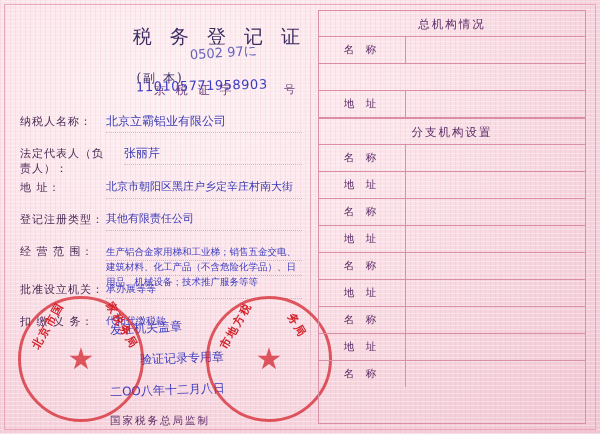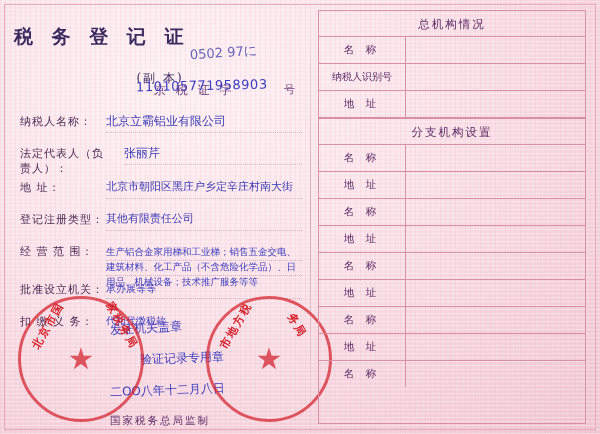--- a/index.html
+++ b/index.html
@@ -24,22 +24,22 @@
   }
   .border-outer{
     position:absolute;left:4px;top:4px;right:4px;bottom:4px;
     border:1px solid #e8a8b8;
   }
   
   .left{
     position:absolute;left:14px;top:10px;width:292px;height:414px;
   }
   .doc-title{
-    text-align:left;font-size:19px;letter-spacing:6px;color:#3a2a60;
-    font-family:"DejaVu Serif","Liberation Serif",serif;font-weight:bold;
+    text-align:right;font-size:19px;letter-spacing:6px;color:#3a2a60;
+    font-family:"DejaVu Serif","Liberation Serif",serif;font-weight:normal;
     margin-top:14px;
   }
   .doc-sub{
     text-align:center;font-size:12px;color:#3a2a60;margin-top:20px;letter-spacing:2px;
     font-family:"DejaVu Serif","Liberation Serif",serif;
   }
   .hand-top{
     position:absolute;left:176px;top:34px;font-size:13px;color:#4a4ab0;
     font-family:"DejaVu Sans","Liberation Sans",sans-serif;
     transform:rotate(-4deg);opacity:.85;
@@ -220,21 +220,20 @@
   <div class="right">
     <div class="sec-head">
       <div>总机构情况</div>
     </div>
 
     <div class="rrow">
       <div class="rlab">名 称</div>
       <div class="rval"></div>
     </div>
     <div class="rrow">
-      <div class="rlab" style="letter-spacing:0px;font-size:10px;">纳税人识别号</div>
       <div class="rval"></div>
     </div>
     <div class="rrow">
       <div class="rlab">地 址</div>
       <div class="rval"></div>
     </div>
 
     <div class="sec-head2">
       <div>分支机构设置</div>
     </div>

